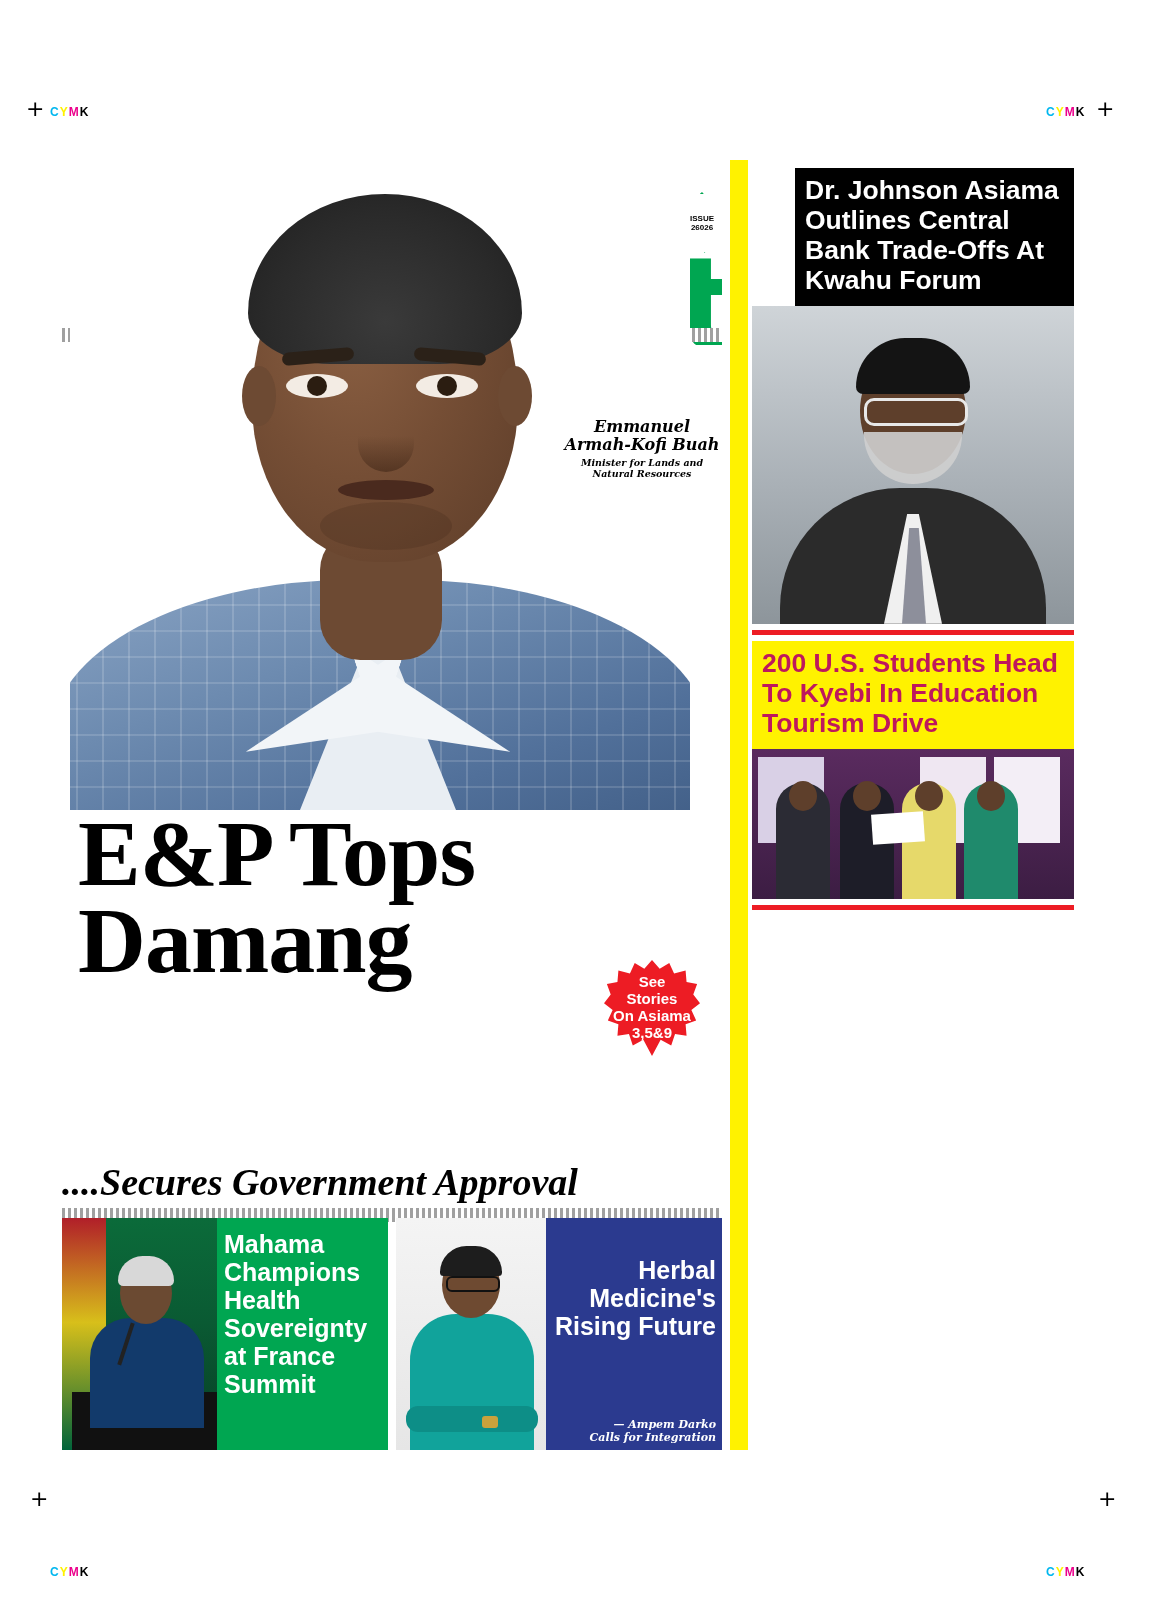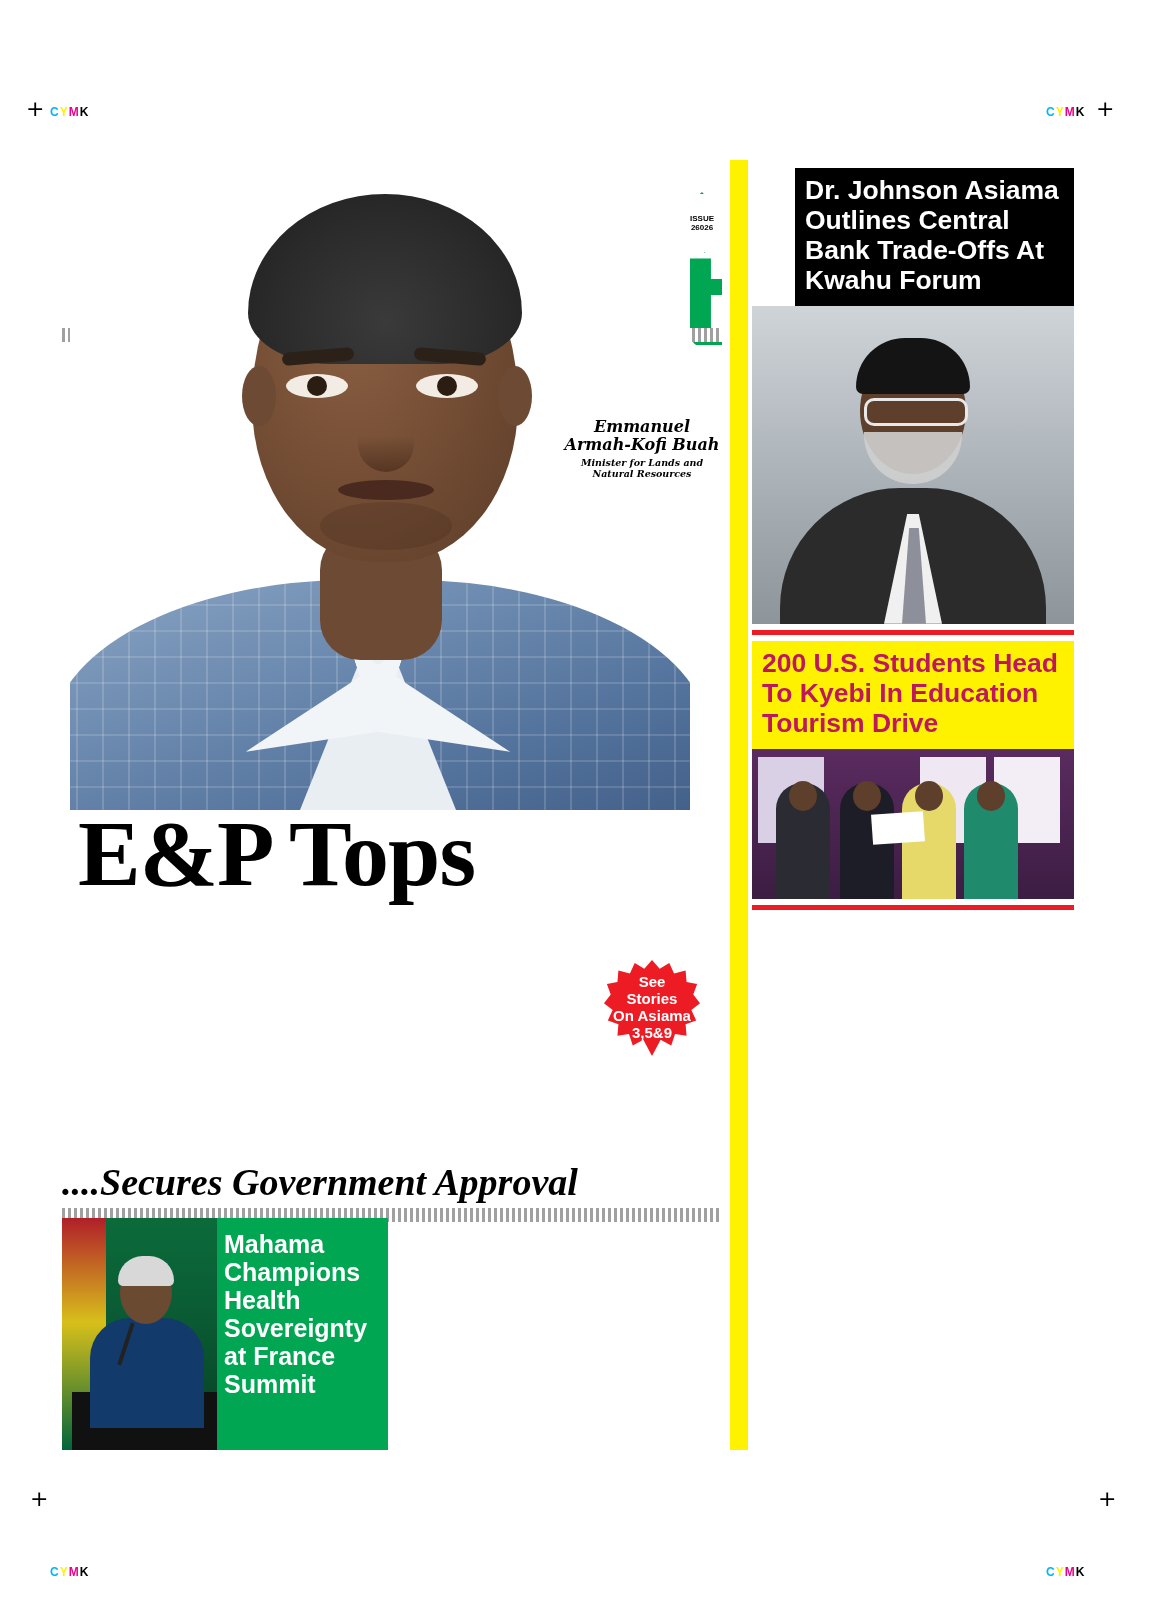--- a/index.html
+++ b/index.html
@@ -593,20 +593,21 @@
     <div class="photo-credit">
       <div class="name">
         <div>Emmanuel</div>
         <div>Armah-Kofi Buah</div>
       </div>
       <div class="role">Minister for Lands and Natural Resources</div>
     </div>
 
     <div class="lead-head">
       <span class="line">E&amp;P Tops</span>
+      <span class="line">Damang</span>
     </div>
 
     <div class="see-burst">
       <div class="star"></div>
       <div class="txt">
         <span>See</span>
         <span>Stories</span>
         <span>On Asiama</span>
         <span>3,5&amp;9</span>
       </div>
@@ -624,20 +625,37 @@
             <div class="podium"></div>
             <div class="body"></div>
             <div class="head"></div>
             <div class="hair"></div>
             <div class="mic"></div>
           </div>
         </div>
         <div class="ptxt">Mahama Champions Health Sovereignty at France Summit</div>
       </div>
 
+      <div class="promo blue">
+        <div class="ph">
+          <div class="ph-herb">
+            <div class="body"></div>
+            <div class="arms"></div>
+            <div class="watch"></div>
+            <div class="head"></div>
+            <div class="hair"></div>
+            <div class="glasses"></div>
+          </div>
+        </div>
+        <div class="ptxt">Herbal Medicine's Rising Future</div>
+        <div class="pcred">
+          <div>— Ampem Darko</div>
+          <div>Calls for Integration</div>
+        </div>
+      </div>
 
     </div>
   </div>
 
   <div class="divider-yellow"></div>
 
   <div class="right-col">
 
     <div>
       <div class="blackbox">Dr. Johnson Asiama Outlines Central Bank Trade-Offs At Kwahu Forum</div>

